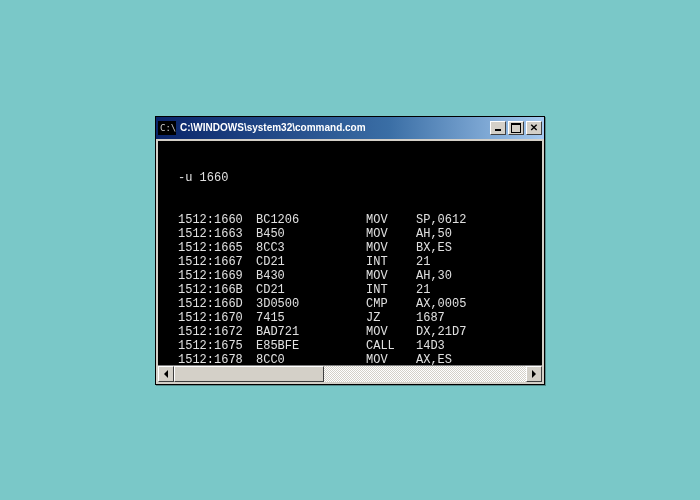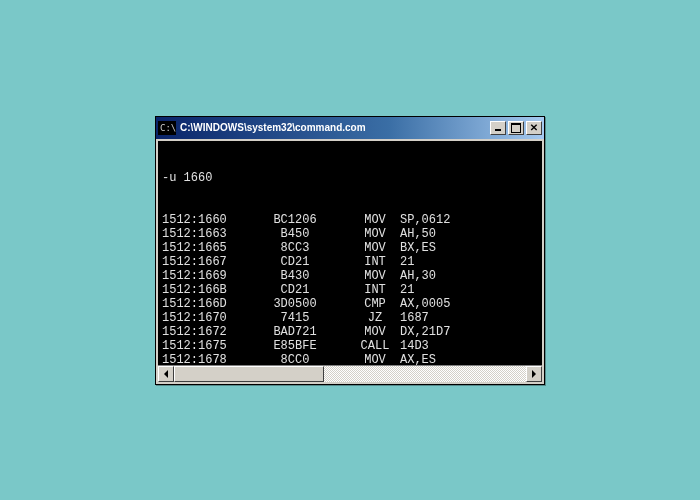--- a/index.html
+++ b/index.html
@@ -84,30 +84,30 @@
 }
 .client {
   padding: 2px;
 }
 .console {
   background: #000;
   color: #e0e0e0;
   font-family: "Lucida Console", "Courier New", monospace;
   font-size: 12px;
   line-height: 14px;
-  padding: 2px 4px;
+  padding: 2px 20px;
   height: 220px;
   white-space: pre;
   overflow: hidden;
   position: relative;
 }
 .row { display: block; }
 .c-addr { display: inline-block; width: 78px; }
-.c-hex  { display: inline-block; width: 110px; text-align: center; }
-.c-mn   { display: inline-block; width: 50px; text-align: center; }
+.c-hex  { display: inline-block; width: 110px; }
+.c-mn   { display: inline-block; width: 50px; }
 .c-op   { display: inline-block; text-align: right; }
 .scrollbar {
   height: 16px;
   background: #d4d0c8;
   display: flex;
   border-top: 1px solid #808080;
 }
 .sb-btn {
   width: 16px;
   height: 16px;

